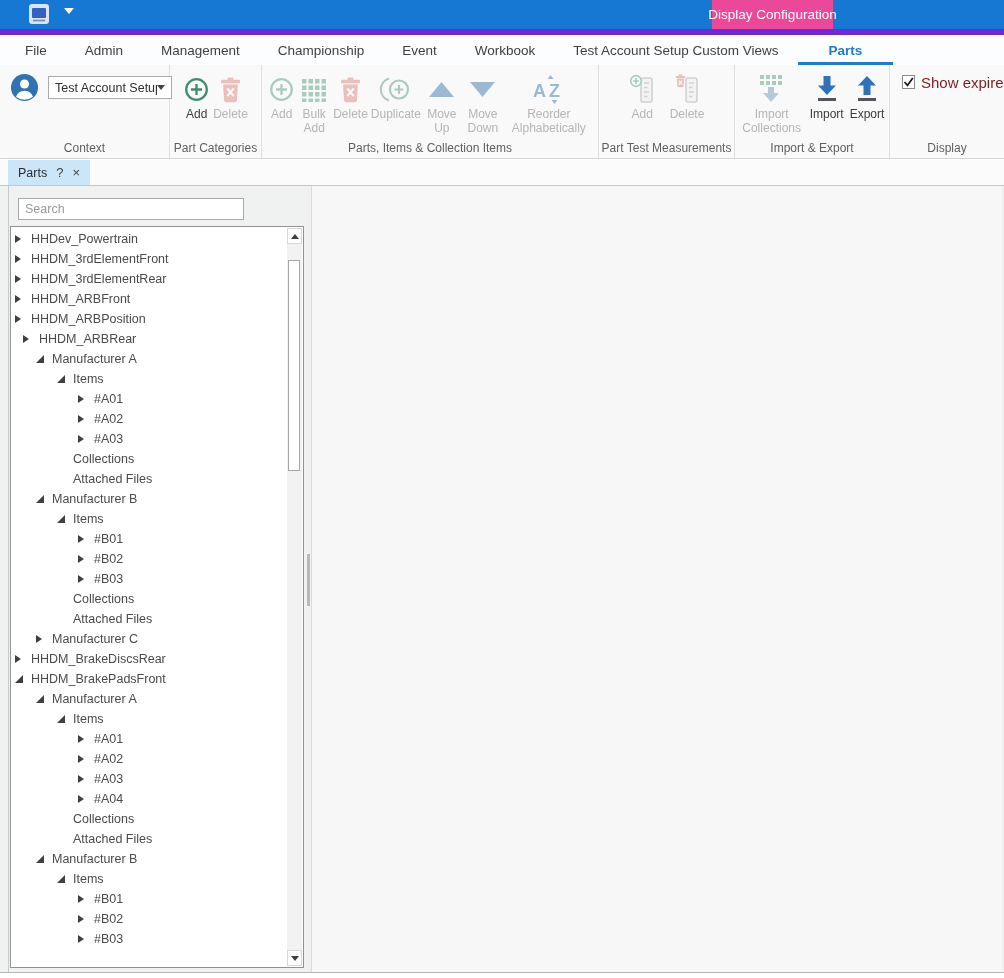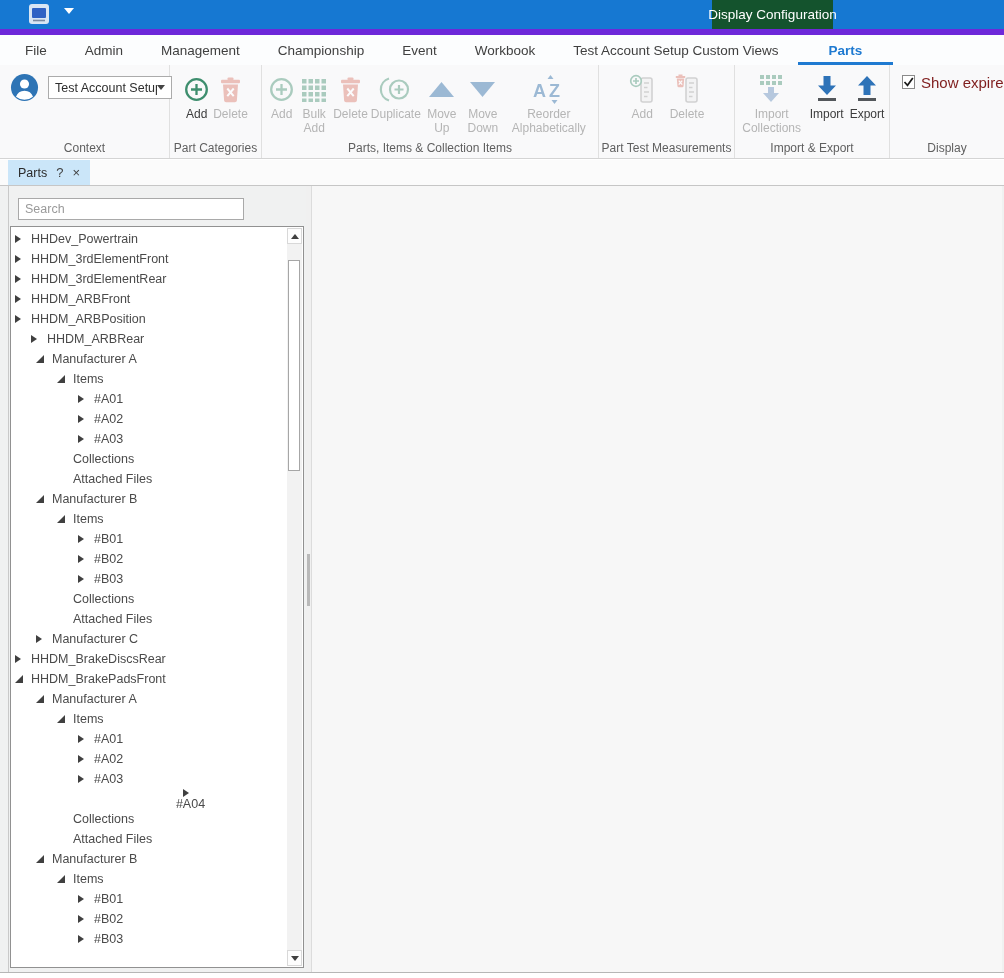--- a/index.html
+++ b/index.html
@@ -6,21 +6,21 @@
   body{width:1004px;height:978px;position:relative;background:#fff;overflow:hidden;
        font-family:"Liberation Sans",sans-serif;color:#333}
   svg{display:block}
 
   
   .titlebar{position:absolute;left:0;top:0;right:0;height:29px;background:#1678d2}
   .appicon{position:absolute;left:29px;top:4px;width:20px;height:20px;cursor:default}
   .tb-caret{position:absolute;left:64px;top:8px;width:0;height:0;
             border-left:5px solid transparent;border-right:5px solid transparent;border-top:6px solid #fff}
   .tb-title{position:absolute;left:236px;top:0;height:29px;line-height:29px;font-size:13.5px;color:#fff;white-space:nowrap}
-  .ctxtab{position:absolute;left:712px;top:0;width:121px;height:29px;background:#14532d;color:#fff;
+  .ctxtab{position:absolute;left:712px;top:0;width:121px;height:29px;background:#ec4899;color:#fff;
           font-size:13.5px;display:flex;align-items:center;justify-content:center;white-space:nowrap}
 
   
   .menubar{position:absolute;left:0;top:29px;right:0;height:36px;background:#fcfdfe;
            display:flex;align-items:stretch;padding-left:6px;border-top:6px solid #6d28d9;box-sizing:border-box}
   .mtab{padding:0 19px;display:flex;align-items:center;font-size:13.5px;color:#404040;position:relative;cursor:default;white-space:nowrap}
   .mtab.active{color:#1f7ad1;font-weight:bold;padding:0 31px}
   .mtab.active::after{content:"";position:absolute;left:0;right:0;bottom:0;height:3px;background:#1f7ad1}
 
   
@@ -359,21 +359,21 @@
             <span class="tlabel">HHDM_3rdElementRear</span>
           </div>
           <div class="trow" style="padding-left: 4px;">
             <span class="exp c"></span>
             <span class="tlabel">HHDM_ARBFront</span>
           </div>
           <div class="trow" style="padding-left: 4px;">
             <span class="exp c"></span>
             <span class="tlabel">HHDM_ARBPosition</span>
           </div>
-          <div class="trow" style="padding-left: 20px;">
+          <div class="trow" style="padding-left: 12px;">
             <span class="exp c"></span>
             <span class="tlabel">HHDM_ARBRear</span>
           </div>
           <div class="trow" style="padding-left: 25px;">
             <span class="exp e"></span>
             <span class="tlabel">Manufacturer A</span>
           </div>
           <div class="trow" style="padding-left: 46px;">
             <span class="exp e"></span>
             <span class="tlabel">Items</span>
@@ -451,21 +451,21 @@
             <span class="tlabel">#A01</span>
           </div>
           <div class="trow" style="padding-left: 67px;">
             <span class="exp c"></span>
             <span class="tlabel">#A02</span>
           </div>
           <div class="trow" style="padding-left: 67px;">
             <span class="exp c"></span>
             <span class="tlabel">#A03</span>
           </div>
-          <div class="trow" style="padding-left: 67px; flex-direction: column;">
+          <div class="trow" style="padding-left: 67px;">
             <span class="exp c"></span>
             <span class="tlabel">#A04</span>
           </div>
           <div class="trow" style="padding-left: 46px;">
             <span class="exp n"></span>
             <span class="tlabel">Collections</span>
           </div>
           <div class="trow" style="padding-left: 46px;">
             <span class="exp n"></span>
             <span class="tlabel">Attached Files</span>

